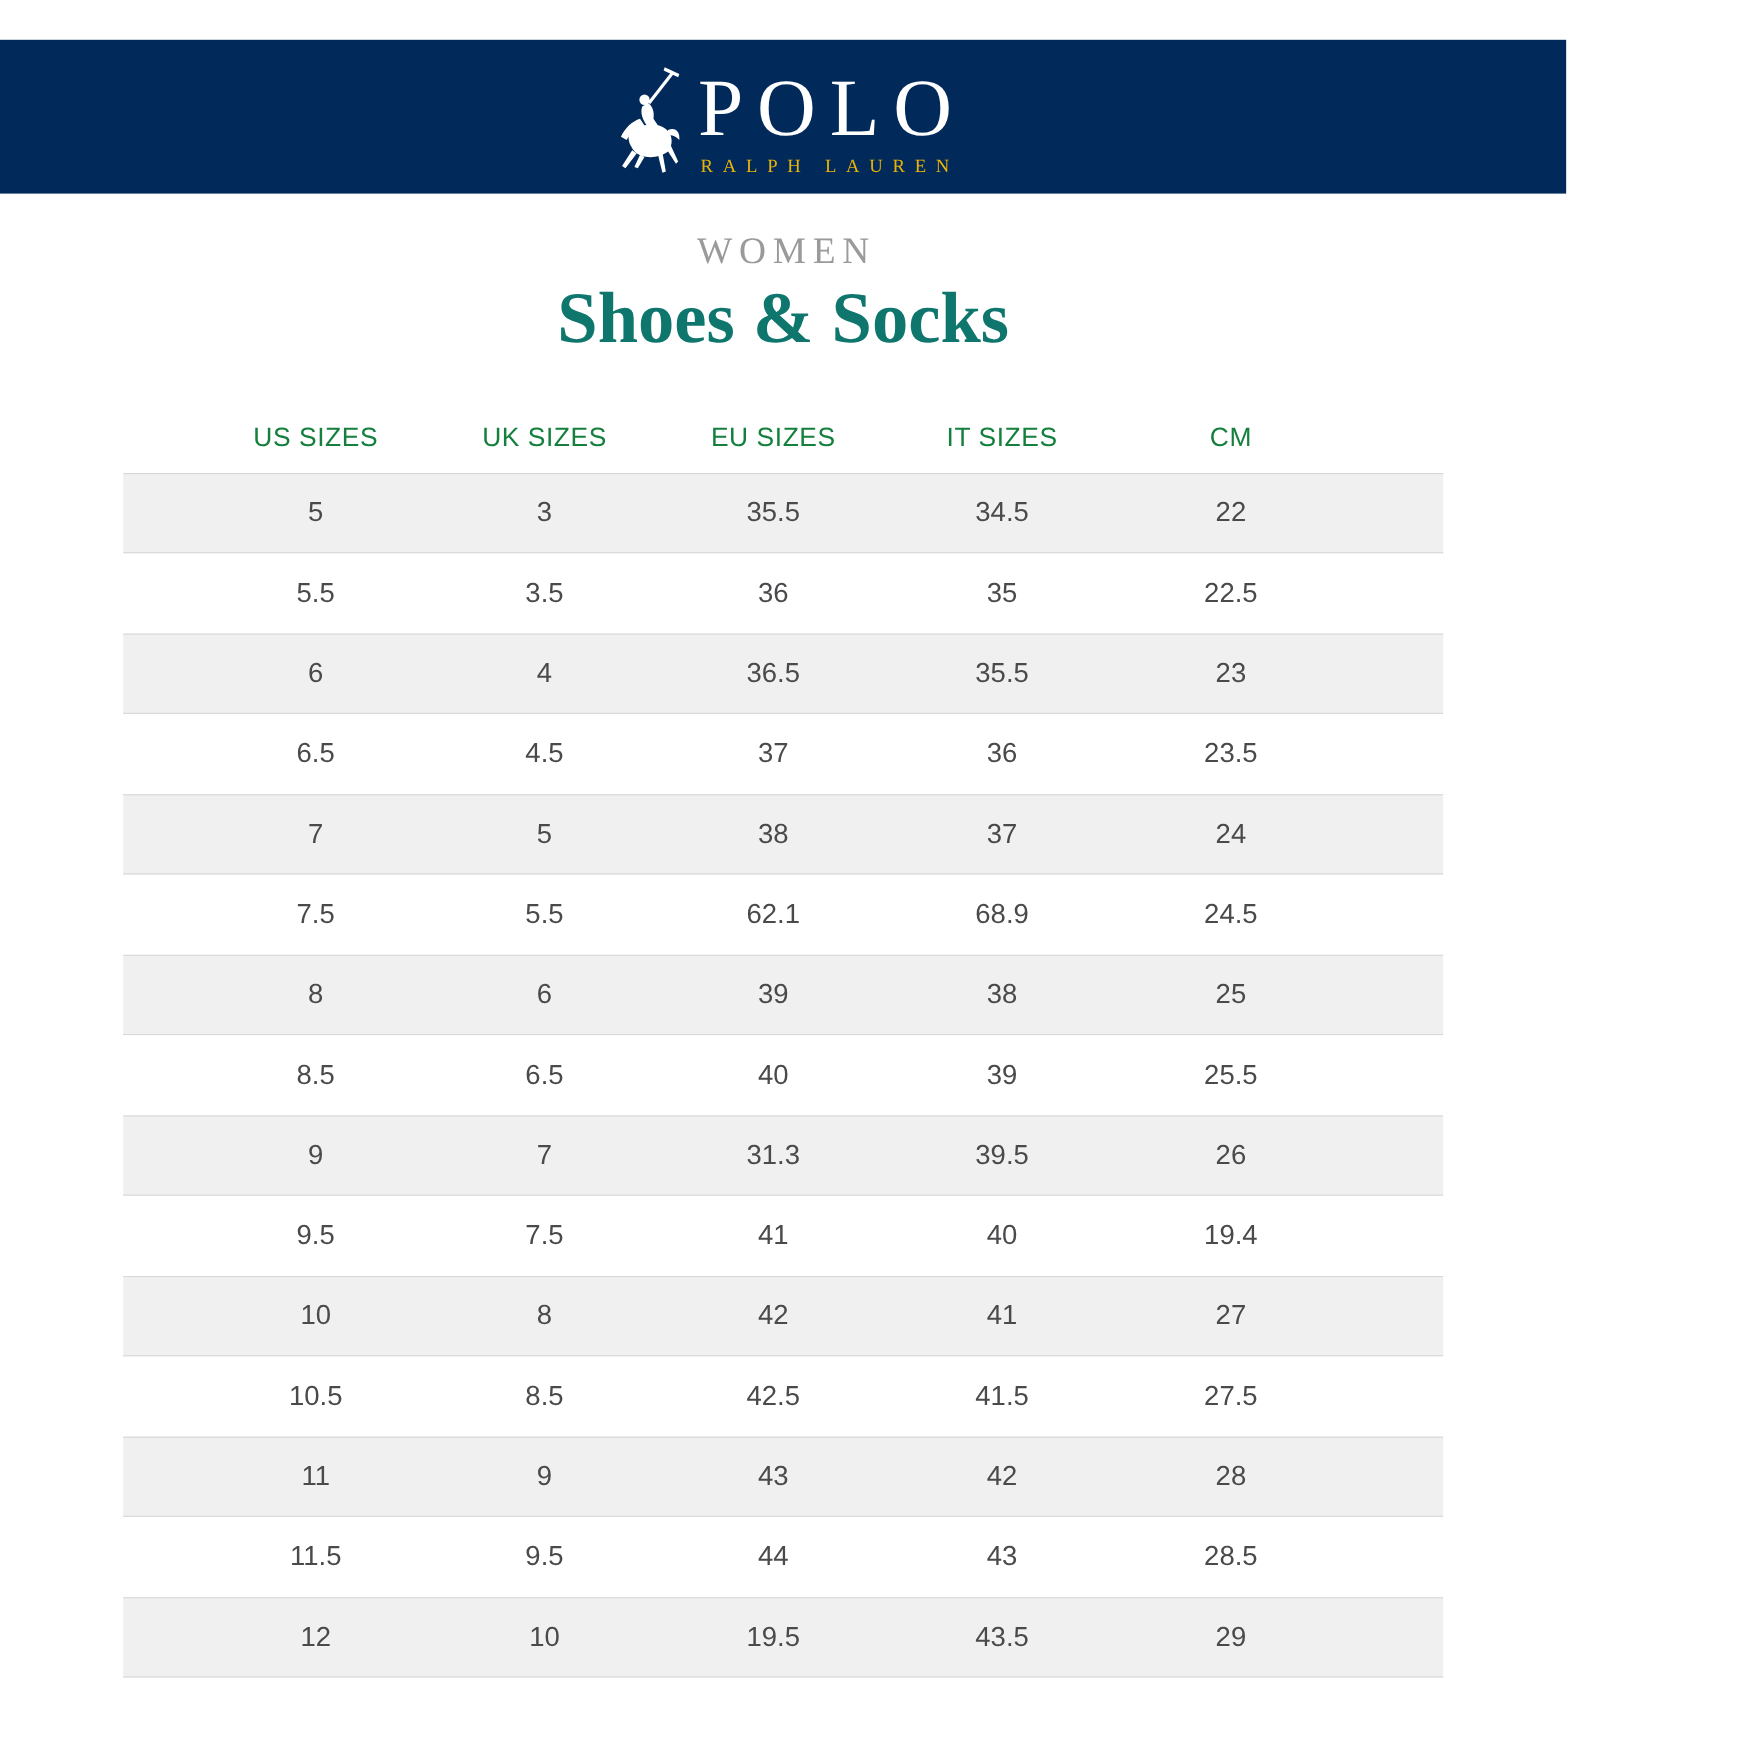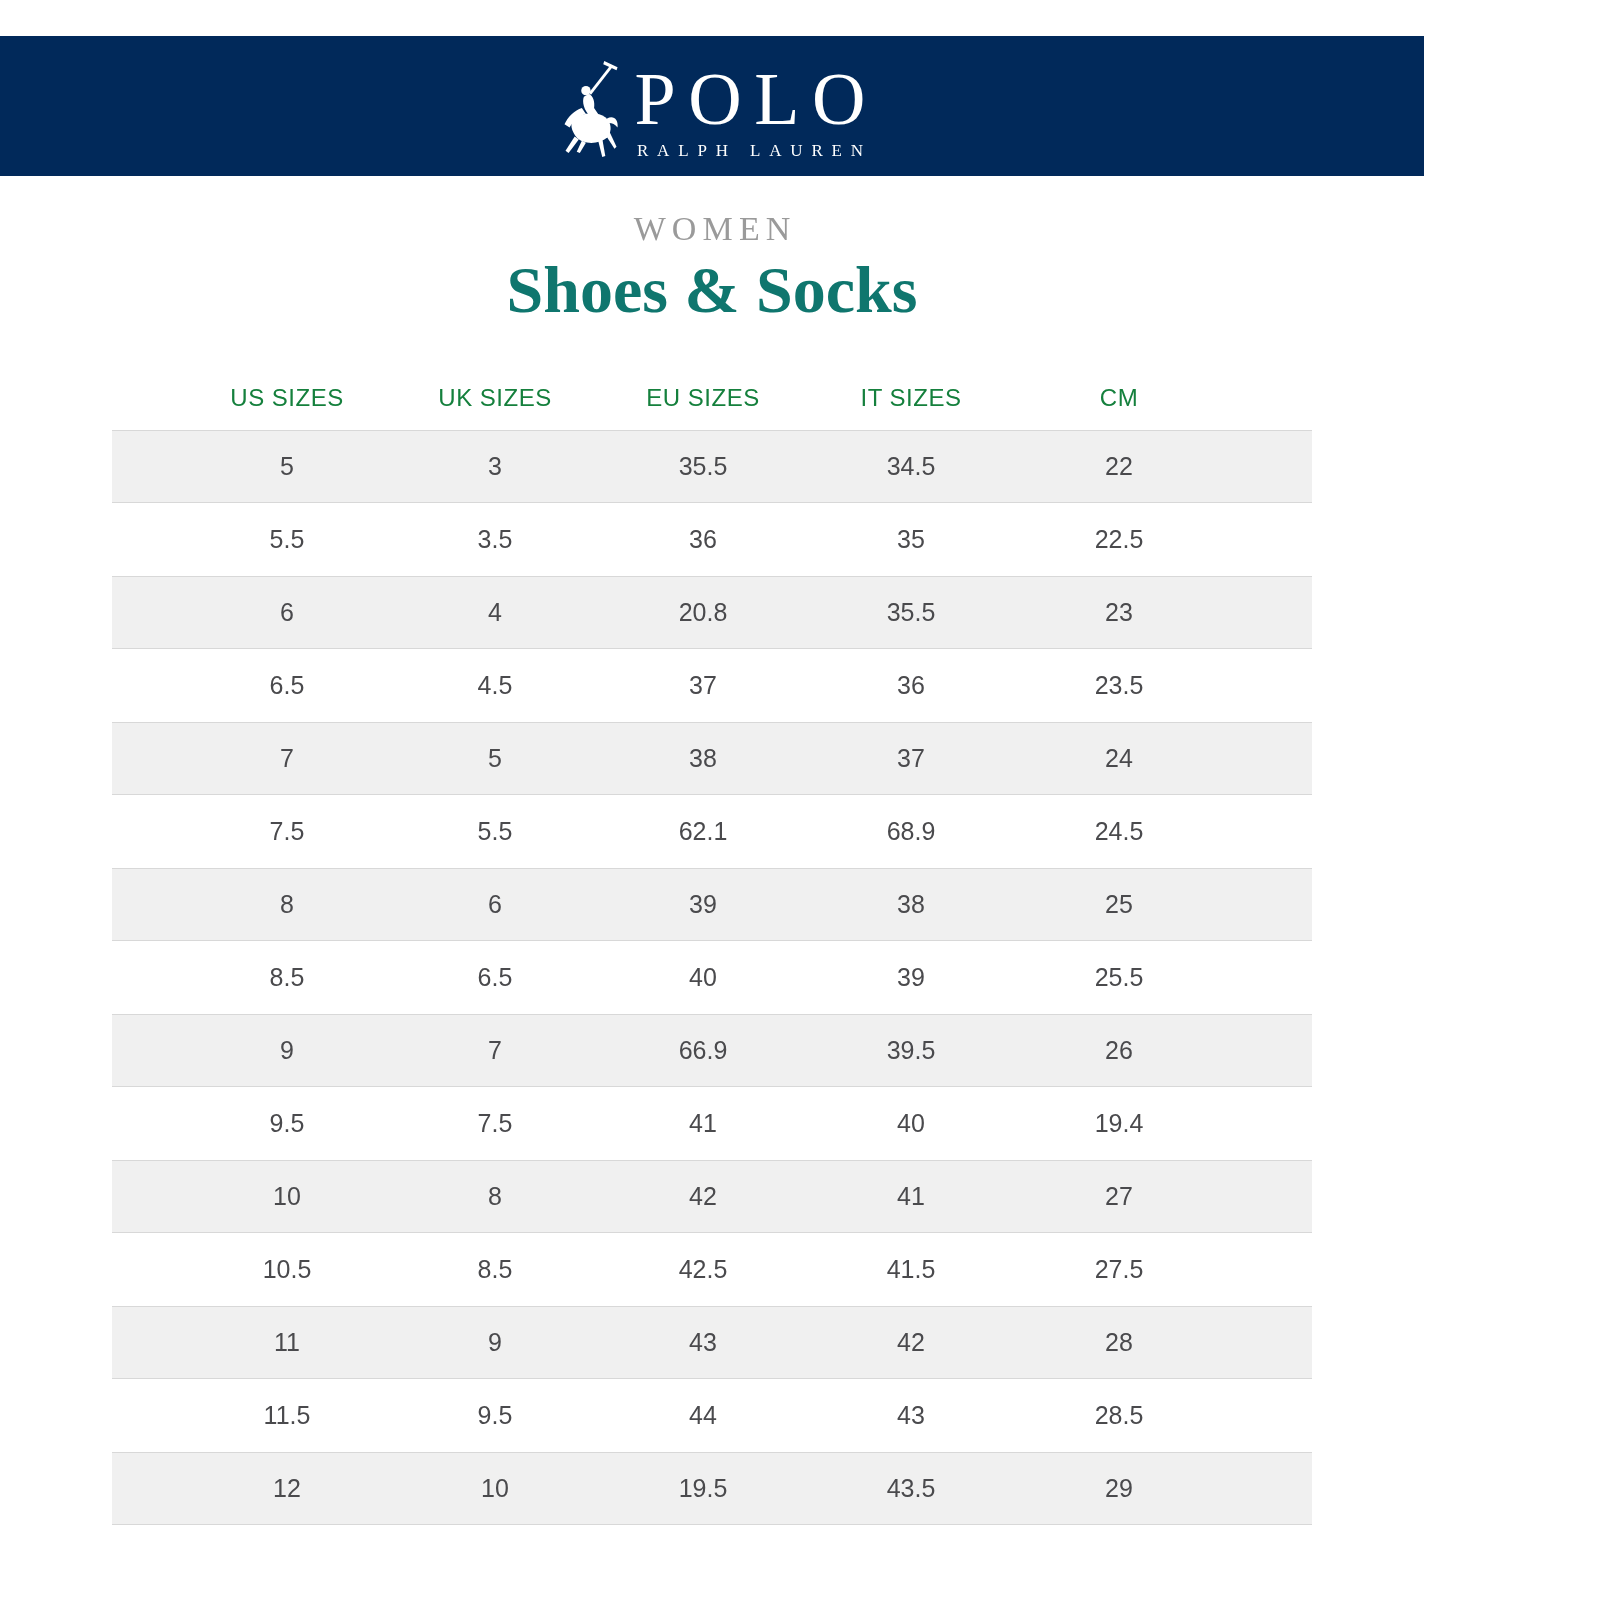--- a/index.html
+++ b/index.html
@@ -37,21 +37,21 @@
     letter-spacing: 0.17em;
     margin-right: -0.17em; 
     color: #ffffff;
     white-space: nowrap;
   }
   .logo-rl {
     font-family: "Liberation Serif", serif;
     font-size: 17px;
     letter-spacing: 0.52em;
     margin-right: -0.52em;
-    color: #ffffff;
+    color: #eab308;
     margin-top: 11px;
     white-space: nowrap;
   }
 
   
   .category {
     text-align: center;
     margin-top: 34px;
     font-family: "Liberation Serif", serif;
     font-size: 34px;
@@ -154,21 +154,21 @@
           <div class="t-row">
     <span class="cell">5.5</span>
     <span class="cell">3.5</span>
     <span class="cell">36</span>
     <span class="cell">35</span>
     <span class="cell">22.5</span>
   </div>
           <div class="t-row shaded">
     <span class="cell">6</span>
     <span class="cell">4</span>
-    <span class="cell">20.8</span>
+    <span class="cell">36.5</span>
     <span class="cell">35.5</span>
     <span class="cell">23</span>
   </div>
           <div class="t-row">
     <span class="cell">6.5</span>
     <span class="cell">4.5</span>
     <span class="cell">37</span>
     <span class="cell">36</span>
     <span class="cell">23.5</span>
   </div>
@@ -196,21 +196,21 @@
           <div class="t-row">
     <span class="cell">8.5</span>
     <span class="cell">6.5</span>
     <span class="cell">40</span>
     <span class="cell">39</span>
     <span class="cell">25.5</span>
   </div>
           <div class="t-row shaded">
     <span class="cell">9</span>
     <span class="cell">7</span>
-    <span class="cell">66.9</span>
+    <span class="cell">31.3</span>
     <span class="cell">39.5</span>
     <span class="cell">26</span>
   </div>
           <div class="t-row">
     <span class="cell">9.5</span>
     <span class="cell">7.5</span>
     <span class="cell">41</span>
     <span class="cell">40</span>
     <span class="cell">19.4</span>
   </div>

